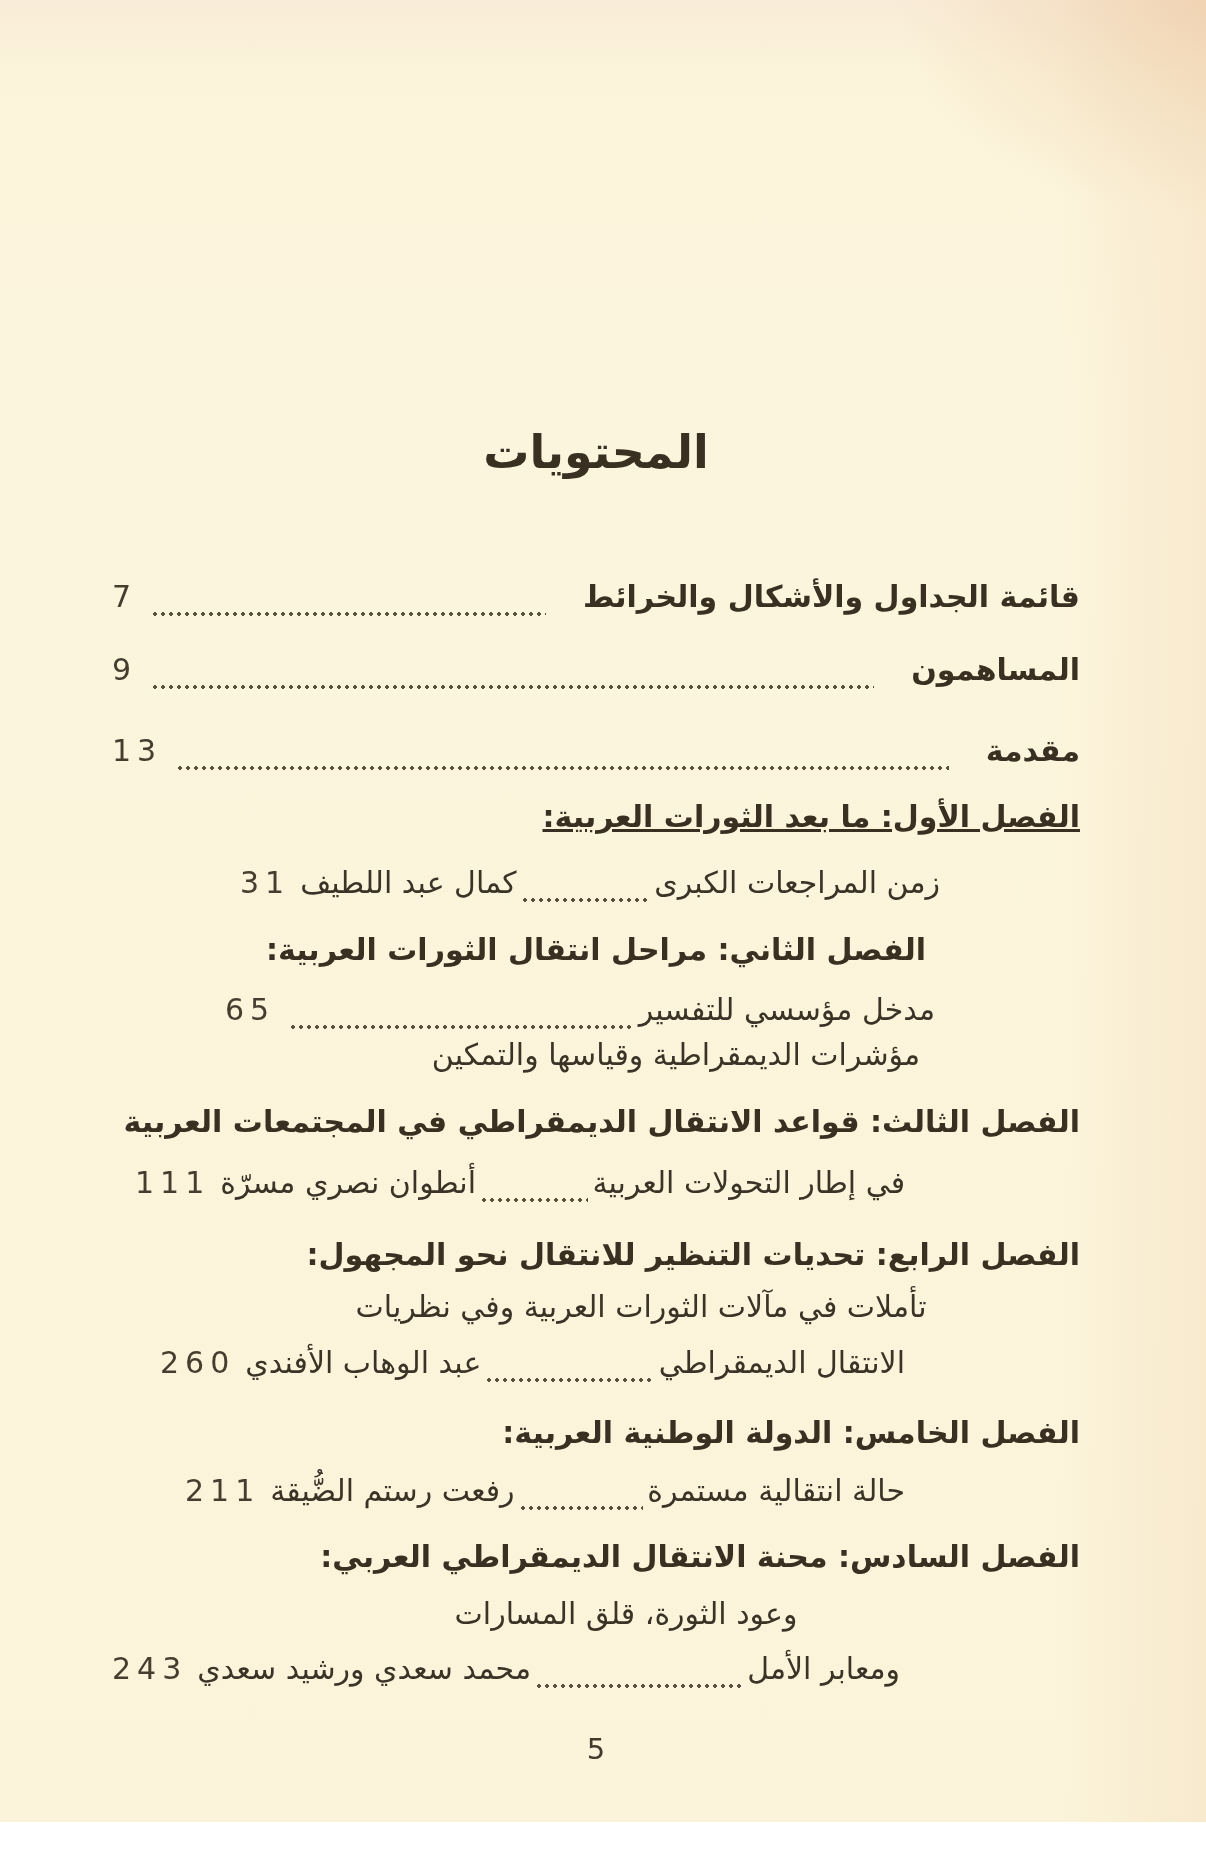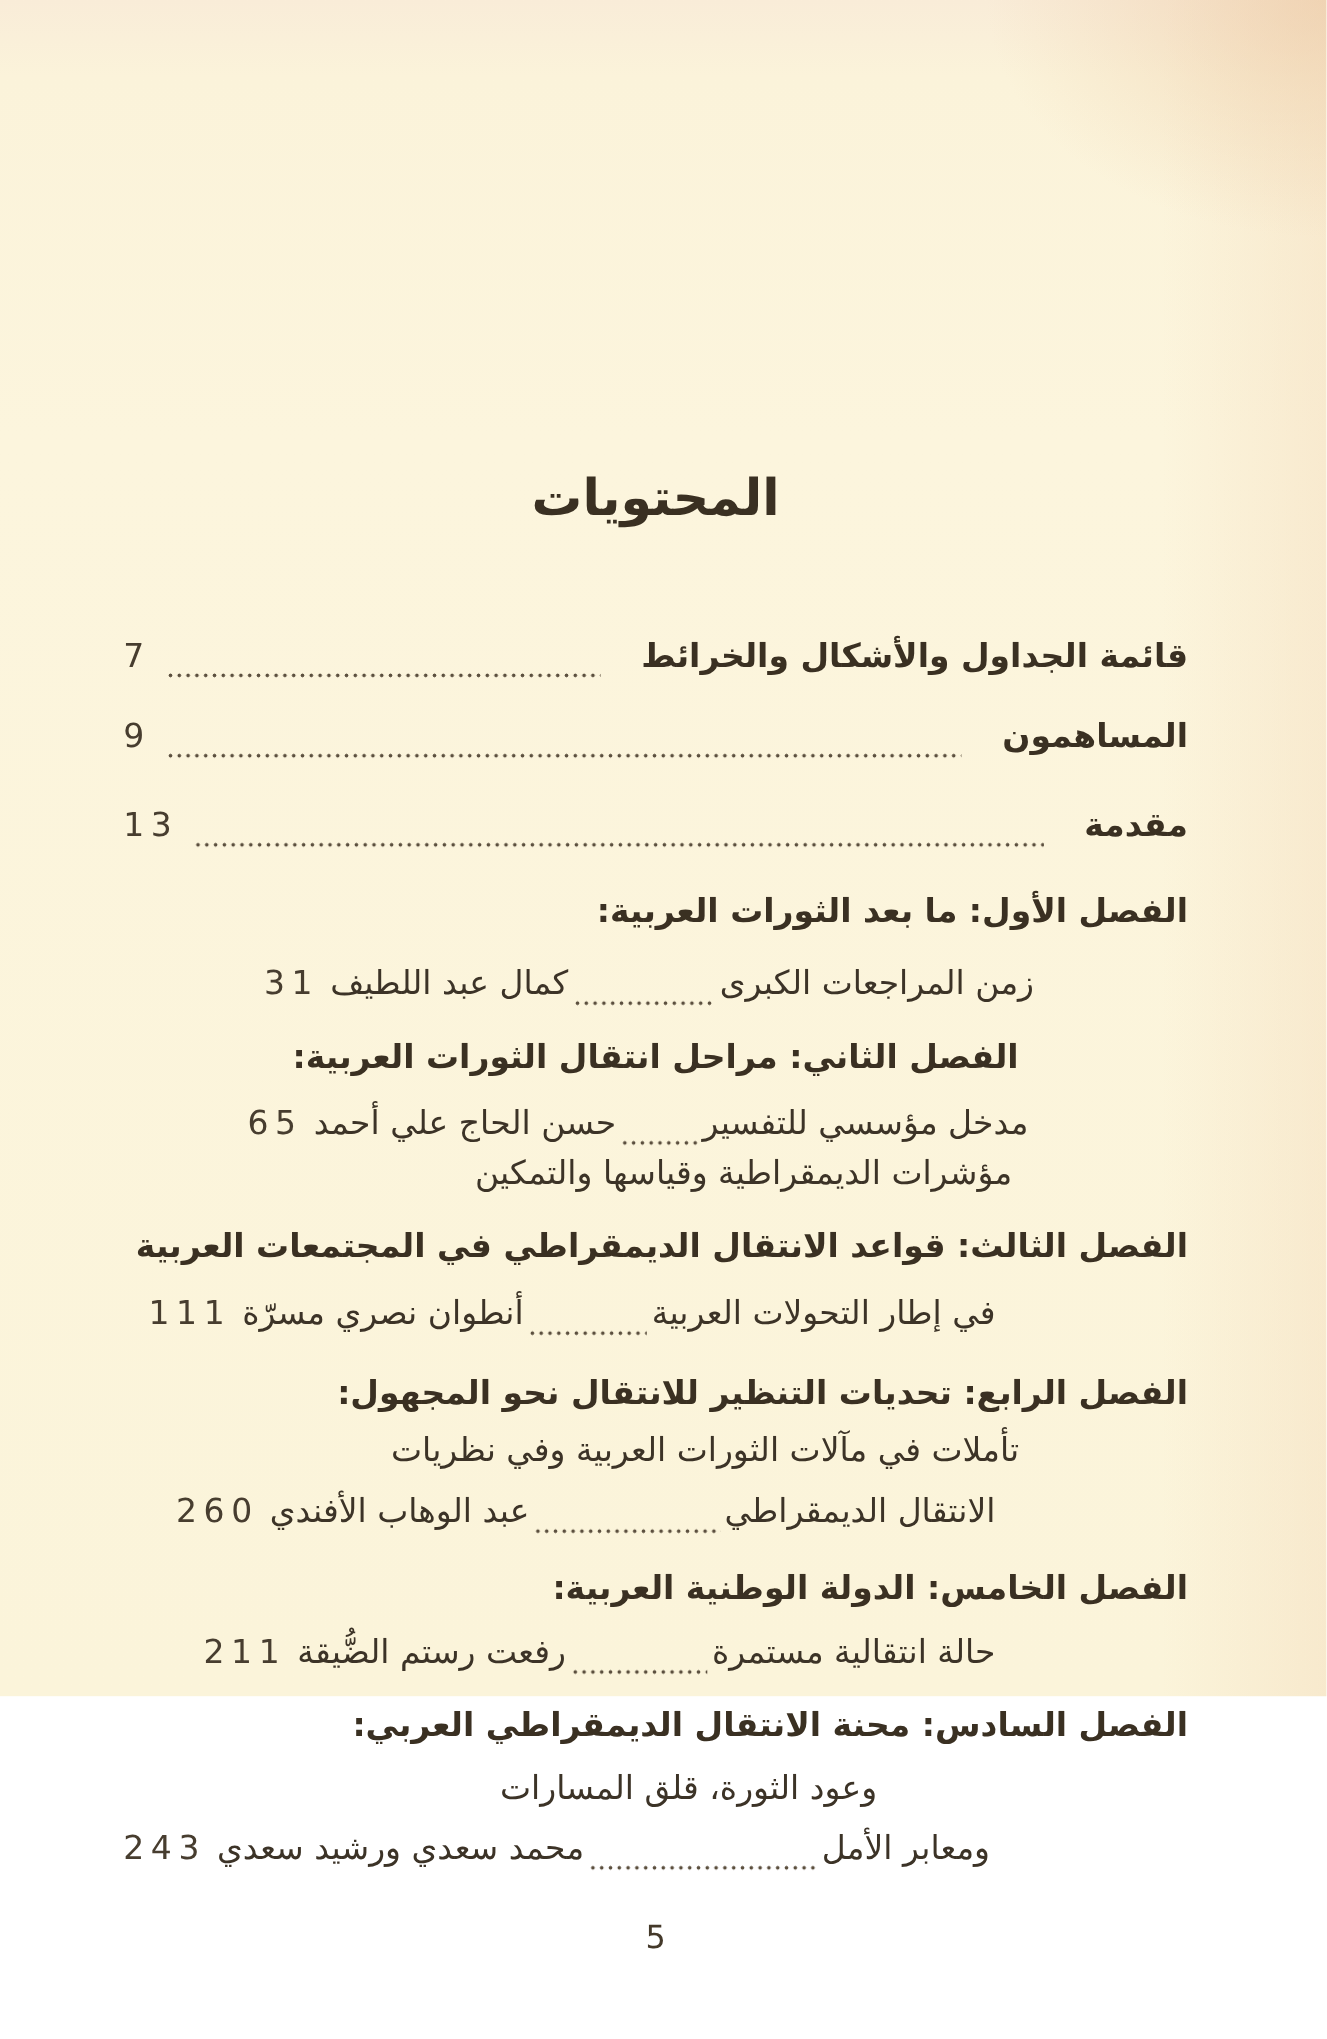--- a/index.html
+++ b/index.html
@@ -9,21 +9,21 @@
   body {
     width: 1206px;
     height: 1854px;
     font-family: "DejaVu Sans", sans-serif;
     color: #3c3327;
     overflow: hidden;
   }
   .page {
     position: relative;
     width: 1206px;
-    height: 1542px;
+    height: 1822px;
     box-sizing: border-box;
     padding: 0 126px 0 112px;
     background:
       radial-gradient(ellipse 430px 300px at 100% 0%, rgba(235,198,160,0.55), rgba(235,198,160,0) 72%),
       linear-gradient(270deg, rgba(242,216,184,0.38) 0px, rgba(242,216,184,0) 150px),
       linear-gradient(180deg, #f9ecd8 0px, #fbf3da 70px, #fcf5dd 400px, #fbf4da 100%);
   }
   .title {
     margin: 0;
     padding-top: 420px;
@@ -65,21 +65,21 @@
   }
   .head { font-weight: bold; color: #3a3022; }
   .cont { display: block; text-align: center; }
   .c3 { padding-left: 160px; }
   .c4 { padding-left: 90px; }
   .c6 { padding-left: 60px; }
   
   .fm1 { margin-top: 92px; }
   .fm2 { margin-top: 31px; }
   .fm3 { margin-top: 39px; }
-  .h1m { margin-top: 36px; }
+  .h1m { margin-top: 24px; text-decoration: underline; }
   .sub1 { margin-top: 24px; padding-right: 140px; padding-left: 128px; }
   .h2m { margin-top: 25px; justify-content: center; }
   .sub2 { margin-top: 18px; padding-right: 145px; padding-left: 113px; }
   .h3m { margin-top: 25px; }
   .cont3 { margin-top: 3px; }
   .sub3 { margin-top: 19px; padding-right: 175px; padding-left: 23px; }
   .h4m { margin-top: 30px; align-items: center; }
   .cont4 { margin-top: 10px; text-align: center; }
   .sub4 { margin-top: 14px; padding-right: 175px; padding-left: 48px; }
   .h5m { margin-top: 28px; }
@@ -131,21 +131,20 @@
       <span class="author">كمال عبد اللطيف</span>
       <span class="num">31</span>
     </div>
 
     <div class="row head h2m">
       <span class="t">الفصل الثاني: مراحل انتقال الثورات العربية:</span>
     </div>
     <div class="row sub2">
       <span class="t">مدخل مؤسسي للتفسير</span>
       <span class="leader"></span>
-      <span class="author">حسن الحاج علي أحمد</span>
       <span class="num">65</span>
     </div>
 
     <div class="row cont cont3 c3">
       <span class="t">مؤشرات الديمقراطية وقياسها والتمكين</span>
     </div>
     <div class="row head h3m">
       <span class="t">الفصل الثالث: قواعد الانتقال الديمقراطي في المجتمعات العربية</span>
     </div>
     <div class="row sub3">

